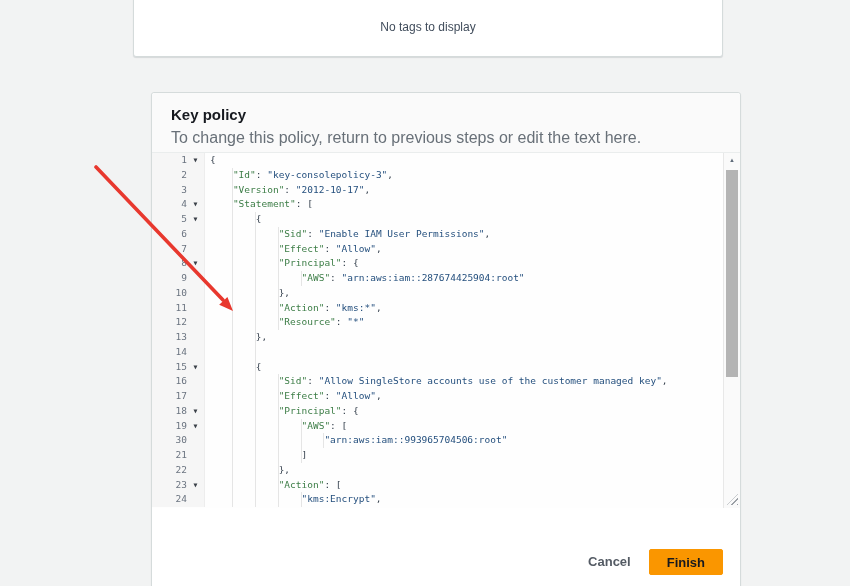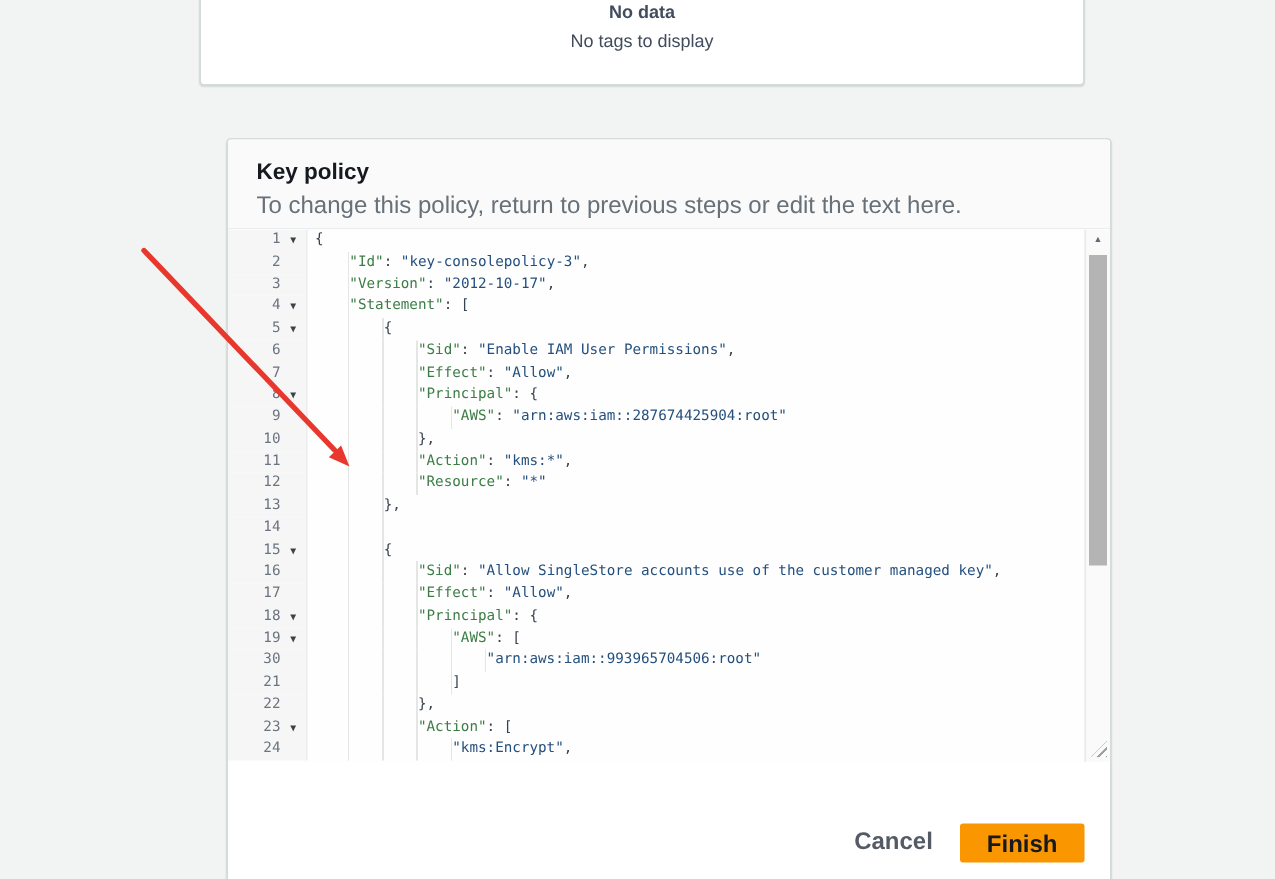--- a/index.html
+++ b/index.html
@@ -83,36 +83,35 @@
   .sb-item { margin-left:24px; color:#7b8794; display:flex; align-items:center; gap:4px; }
   .sb-icon { font-size:11px; color:#87919b; }
   .gear-cell { margin-left:auto; width:36px; align-self:stretch;
     border-left:1px solid #eaeded; display:flex; align-items:center; justify-content:center;
     cursor:pointer; }
   .gear-cell .gear { font-size:14px; color:#414750; }
 
   
   .footer { position:absolute; left:133px; top:548px; width:590px; height:27px;
     display:flex; justify-content:flex-end; align-items:center; }
-  .btn { font-size:16px; font-weight:bold; border-radius:2px; cursor:pointer;
+  .btn { font-size:13px; font-weight:bold; border-radius:2px; cursor:pointer;
     font-family:"Liberation Sans", sans-serif; }
   .btn-link { background:none; border:none; color:#545b64; padding:6px 10px; }
   .btn-normal { background:#fff; border:1px solid #687078; color:#545b64;
     padding:5px 18px; margin-left:16px; height:26px; }
   .btn-primary { background:var(--accent); border:1px solid var(--accent);
     color:#16191f; padding:5px 17px; margin-left:8px; height:26px; }
 
   
   .arrow-overlay { position:absolute; inset:0; pointer-events:none; }
 </style>
 </head>
 <body>
 
 <div class="card tags-card">
-  <div class="no-data">No data</div>
   <div class="no-tags">No tags to display</div>
 </div>
 
 <div class="card policy-card">
   <div class="policy-header">
     <div class="policy-title">Key policy</div>
     <div class="policy-subtitle">To change this policy, return to previous steps or edit the text here.</div>
   </div>
 
   <div class="editor">

